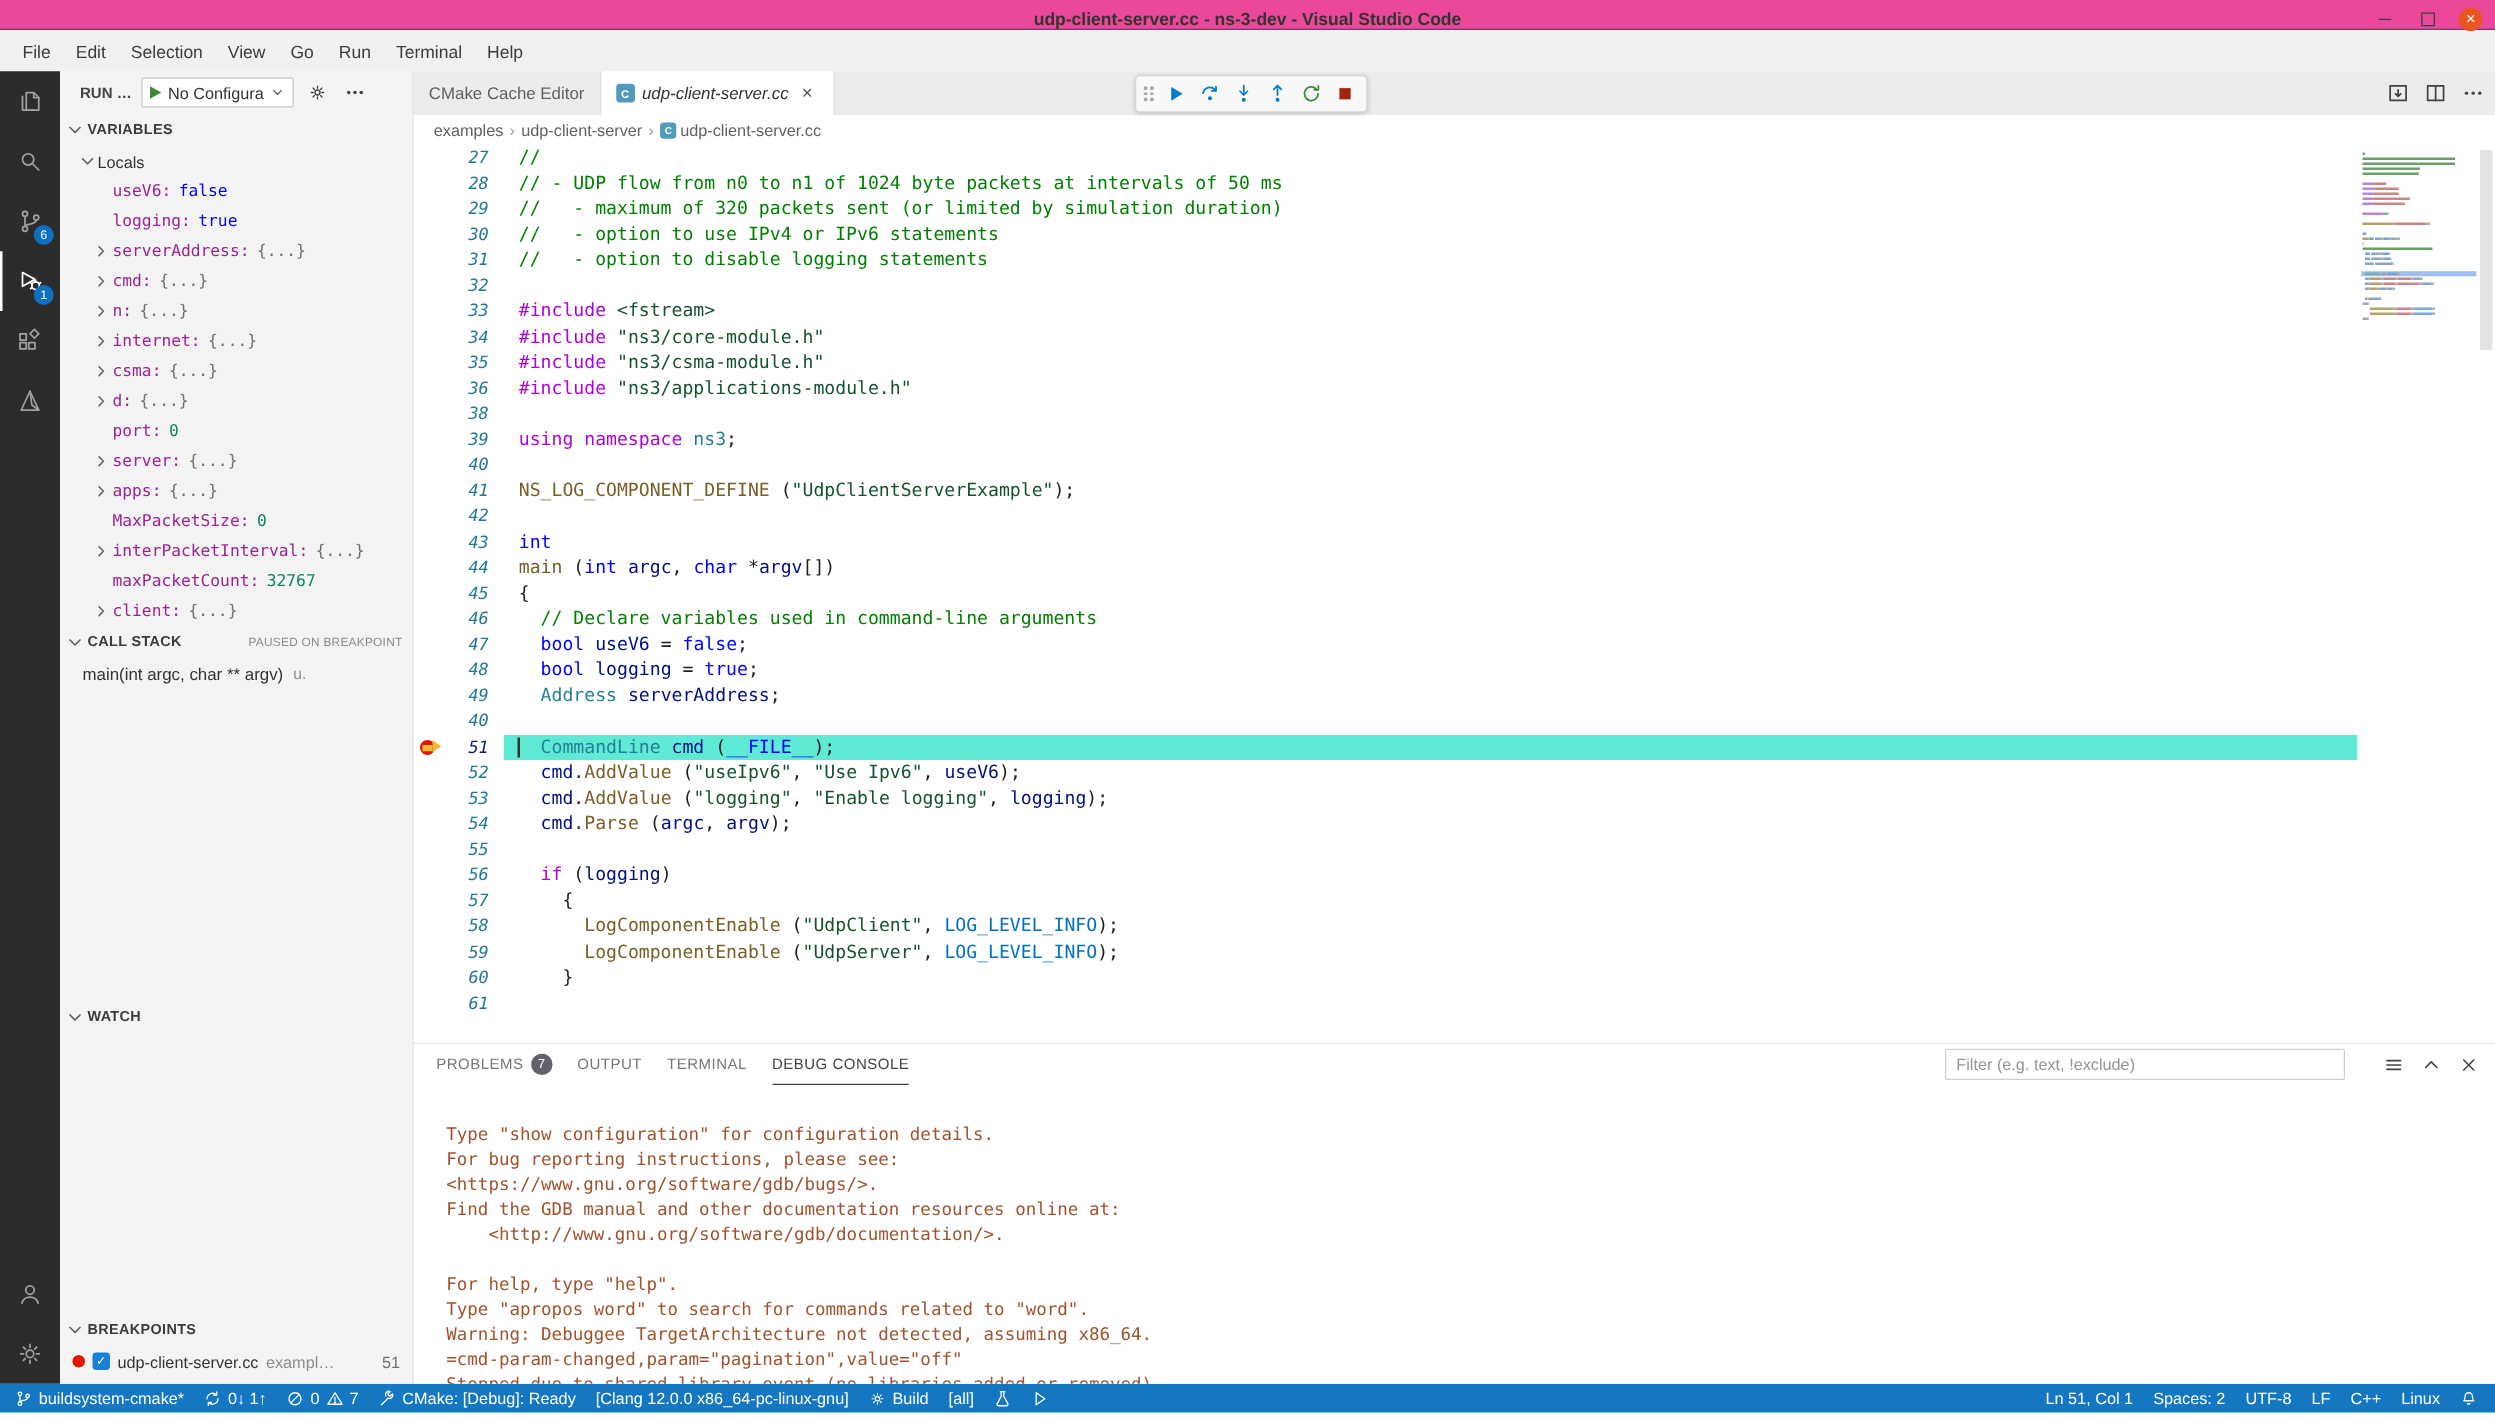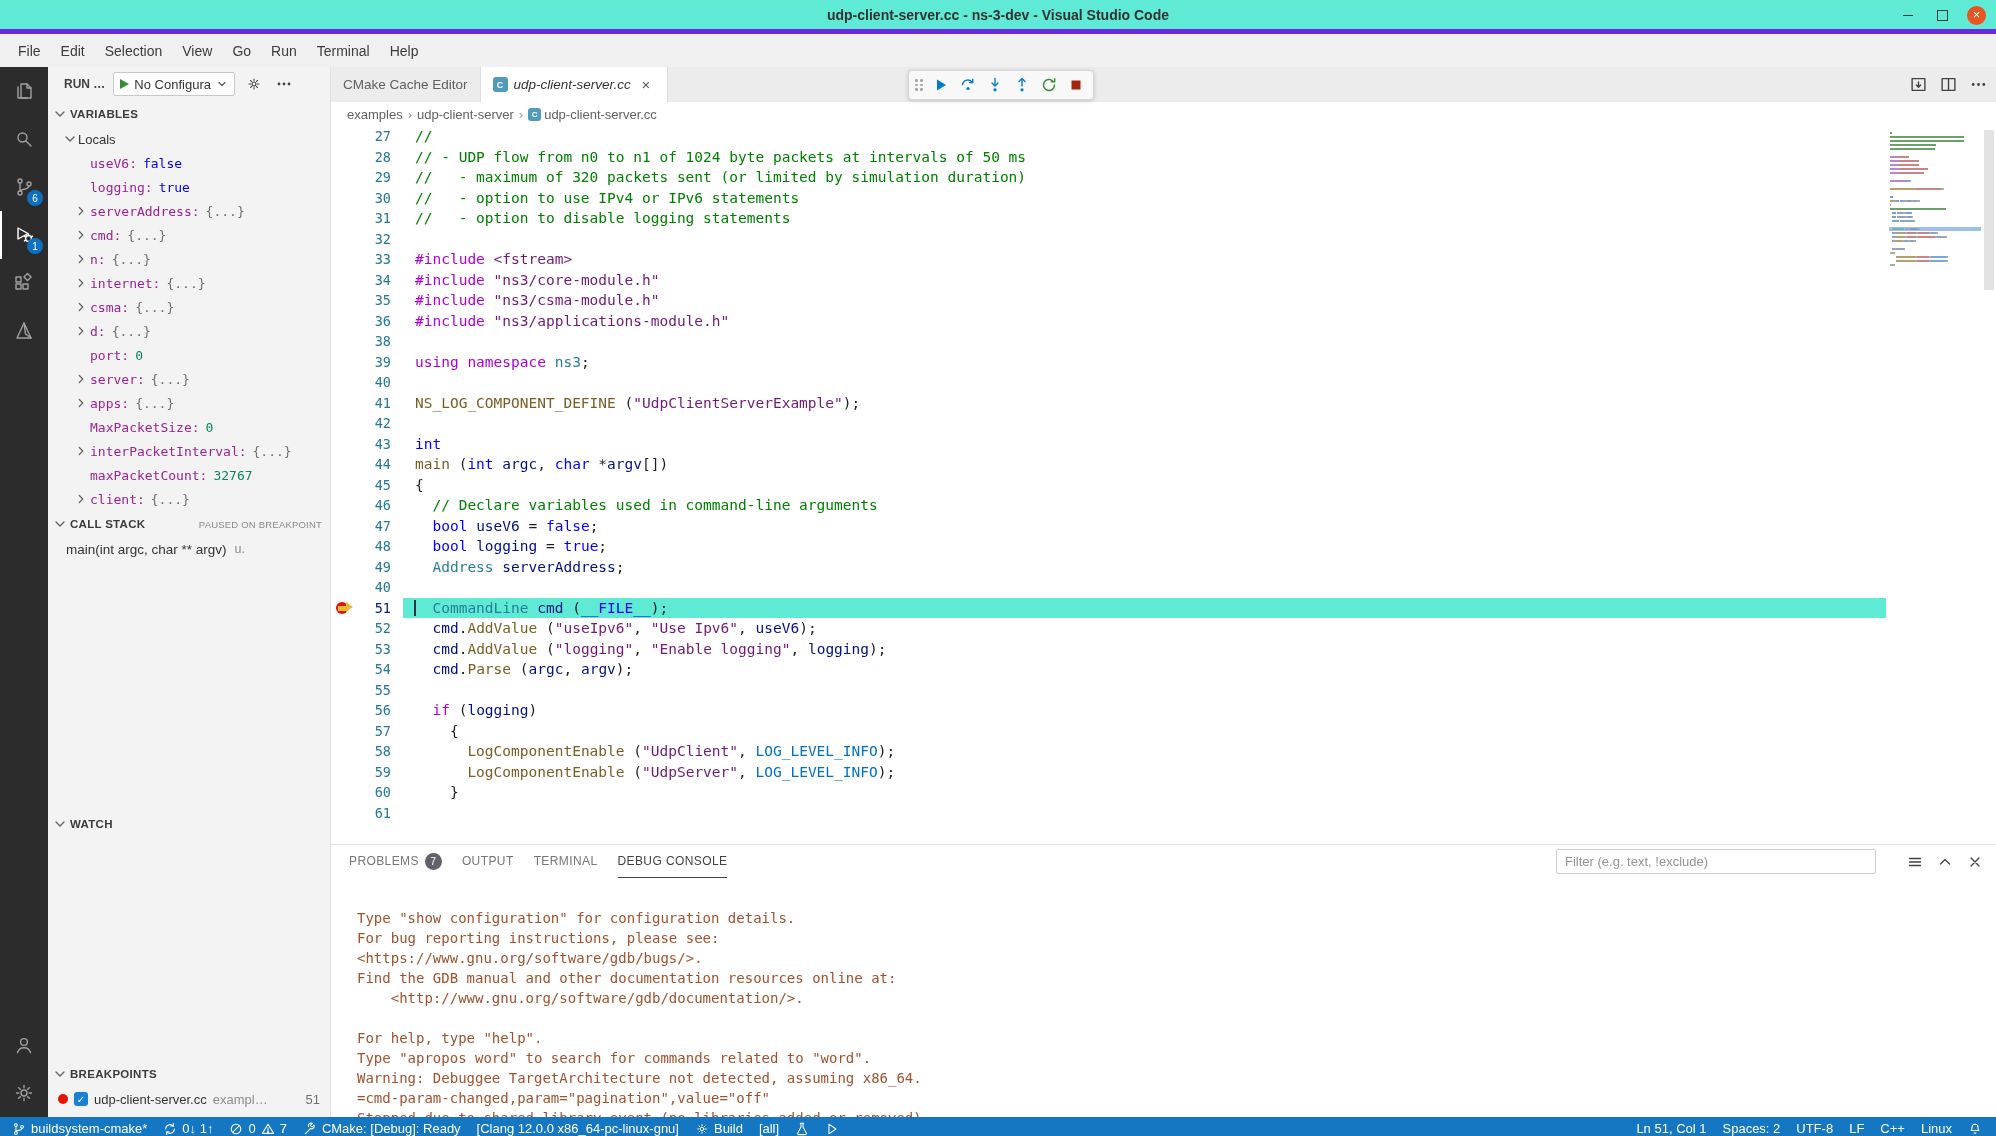--- a/index.html
+++ b/index.html
@@ -1,19 +1,19 @@
 <!DOCTYPE html>
 <html><head>
 <meta charset="utf-8">
 <style>
   * { box-sizing: border-box; margin: 0; padding: 0; }
   html,body { width:1996px; height:1136px; overflow:hidden; font-family:"Liberation Sans", sans-serif; background:#fff; }
 
   
-  .titlebar { height:34px; background:#5eead4; border-bottom:5px solid #6d28d9; position:relative; }
+  .titlebar { height:24px; background:#ec4899; border-bottom:1px solid #6d28d9; position:relative; }
   .title-text { position:absolute; left:0; right:0; top:0; height:30px; display:flex; align-items:center; justify-content:center; font-size:14px; font-weight:700; color:#333; }
   .win-controls { position:absolute; right:10px; top:0; height:30px; display:flex; align-items:center; gap:16px; }
   .wc { width:18px; height:18px; display:flex; align-items:center; justify-content:center; color:#3b3b3b; cursor:pointer; }
   .wc-min::before { content:""; width:10px; height:0; border-top:1.6px solid #3b3b3b; }
   .wc-max::before { content:""; width:9px; height:9px; border:1.4px solid #3b3b3b; }
   .wc-close { width:19px; height:19px; border-radius:50%; background:#e95420; color:#fff; font-size:13px; line-height:1; }
   .wc-close::before { content:"×"; margin-top:-1px; }
 
   
   .menubar { height:33px; background:#f0f0f0; display:flex; align-items:center; padding-left:8px; }
@@ -80,26 +80,26 @@
 
   
   .breadcrumbs { height:24px; flex:none; background:#fff; display:flex; align-items:center; gap:3px; padding-left:16px; font-size:13px; color:#616161; }
   .crumb { cursor:pointer; display:flex; align-items:center; gap:5px; }
   .crumb-sep::before { content:"›"; color:#9a9a9a; padding:0 2px; }
 
   
   .editor { flex:1; position:relative; background:#fff; overflow:hidden; font-family:"DejaVu Sans Mono", monospace; font-size:14.5px; }
   .code-lines { position:absolute; inset:0 110px 0 0; }
   .code-line { height:20.5px; line-height:20.5px; display:flex; white-space:pre; }
-  .gutter { width:72px; flex:none; position:relative; display:flex; align-items:center; }
+  .gutter { width:72px; flex:none; position:relative; display:flex; align-items:center;font-style:italic; }
   .lineno { width:46px; margin-left:14px; text-align:right; color:#237893; font-size:13.5px; }
   .current .lineno { color:#0b216f; }
   .code-text { flex:1; padding-left:12px; color:#1e1e1e; position:relative; }
   .current .code-text { background:#5eead4; }
-  .tok-c{color:#008000} .tok-p{color:#af00db} .tok-s{color:#701a75} .tok-k{color:#0000ff}
+  .tok-c{color:#008000} .tok-p{color:#af00db} .tok-s{color:#14532d} .tok-k{color:#0000ff}
   .tok-t{color:#267f99} .tok-f{color:#795e26} .tok-v{color:#001080}
   .tok-e{color:#0070c1} .tok-d{color:#1e1e1e}
   .caret { position:absolute; left:11px; top:2px; width:1.5px; height:16px; background:#333; }
   .bp-dot { position:absolute; left:5px; top:4.5px; width:12px; height:12px; border-radius:50%; background:#e51400; }
   .cur-arrow { position:absolute; left:7px; top:8px; width:8px; height:5px; background:#edbb3a; }
   .cur-arrow::after { content:""; position:absolute; left:8px; top:-3.2px; border-left:7px solid #edbb3a; border-top:5.6px solid transparent; border-bottom:5.6px solid transparent; }
 
   
   .minimap { position:absolute; top:0; right:14px; width:96px; height:100%; background:#fff; padding:6px 2px 0 4px; cursor:pointer; }
   .mm-row { height:2px; margin-bottom:2px; font-size:0; }

